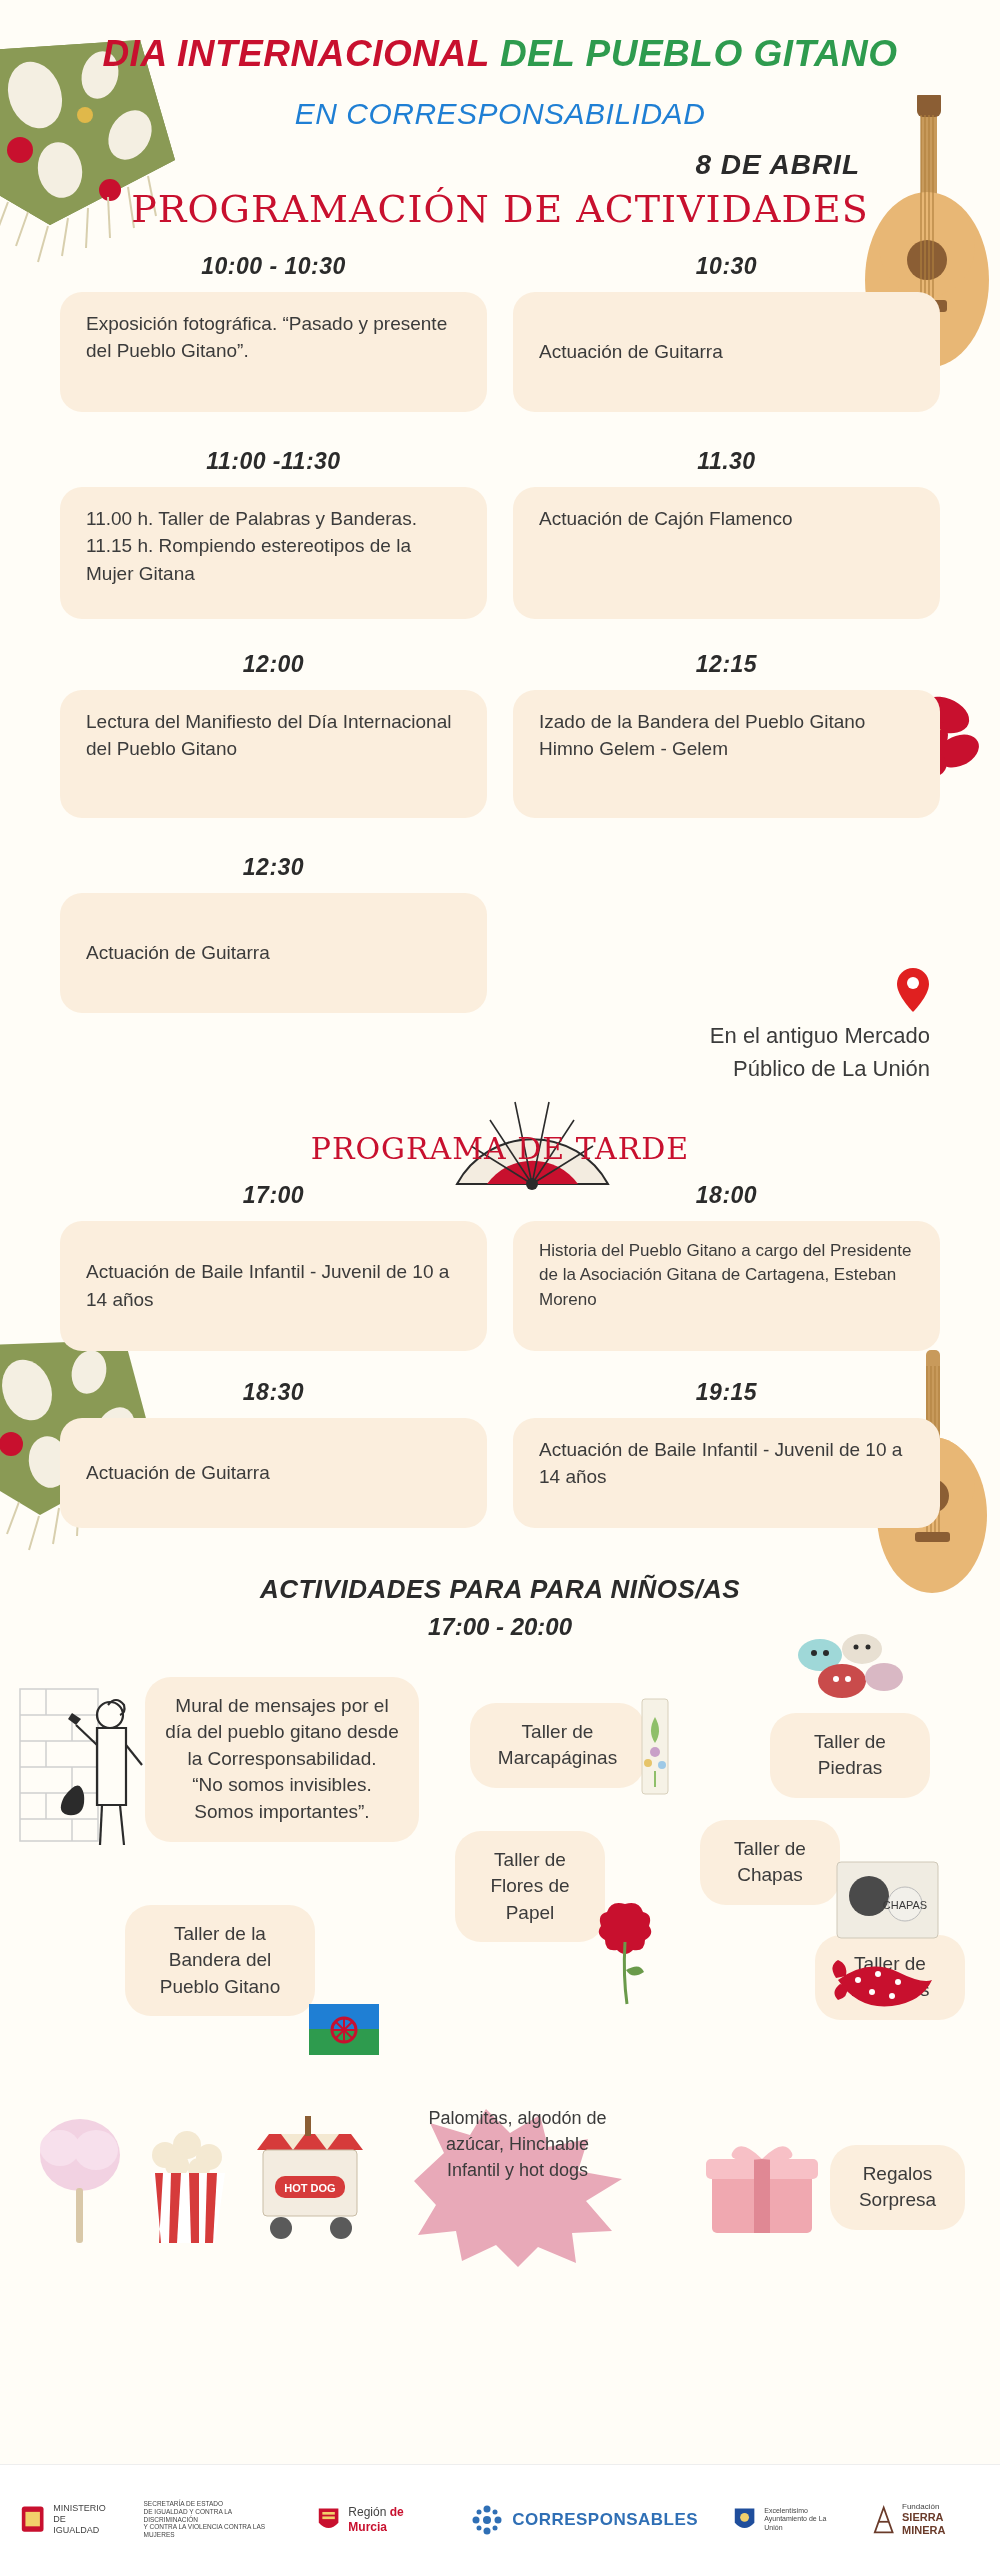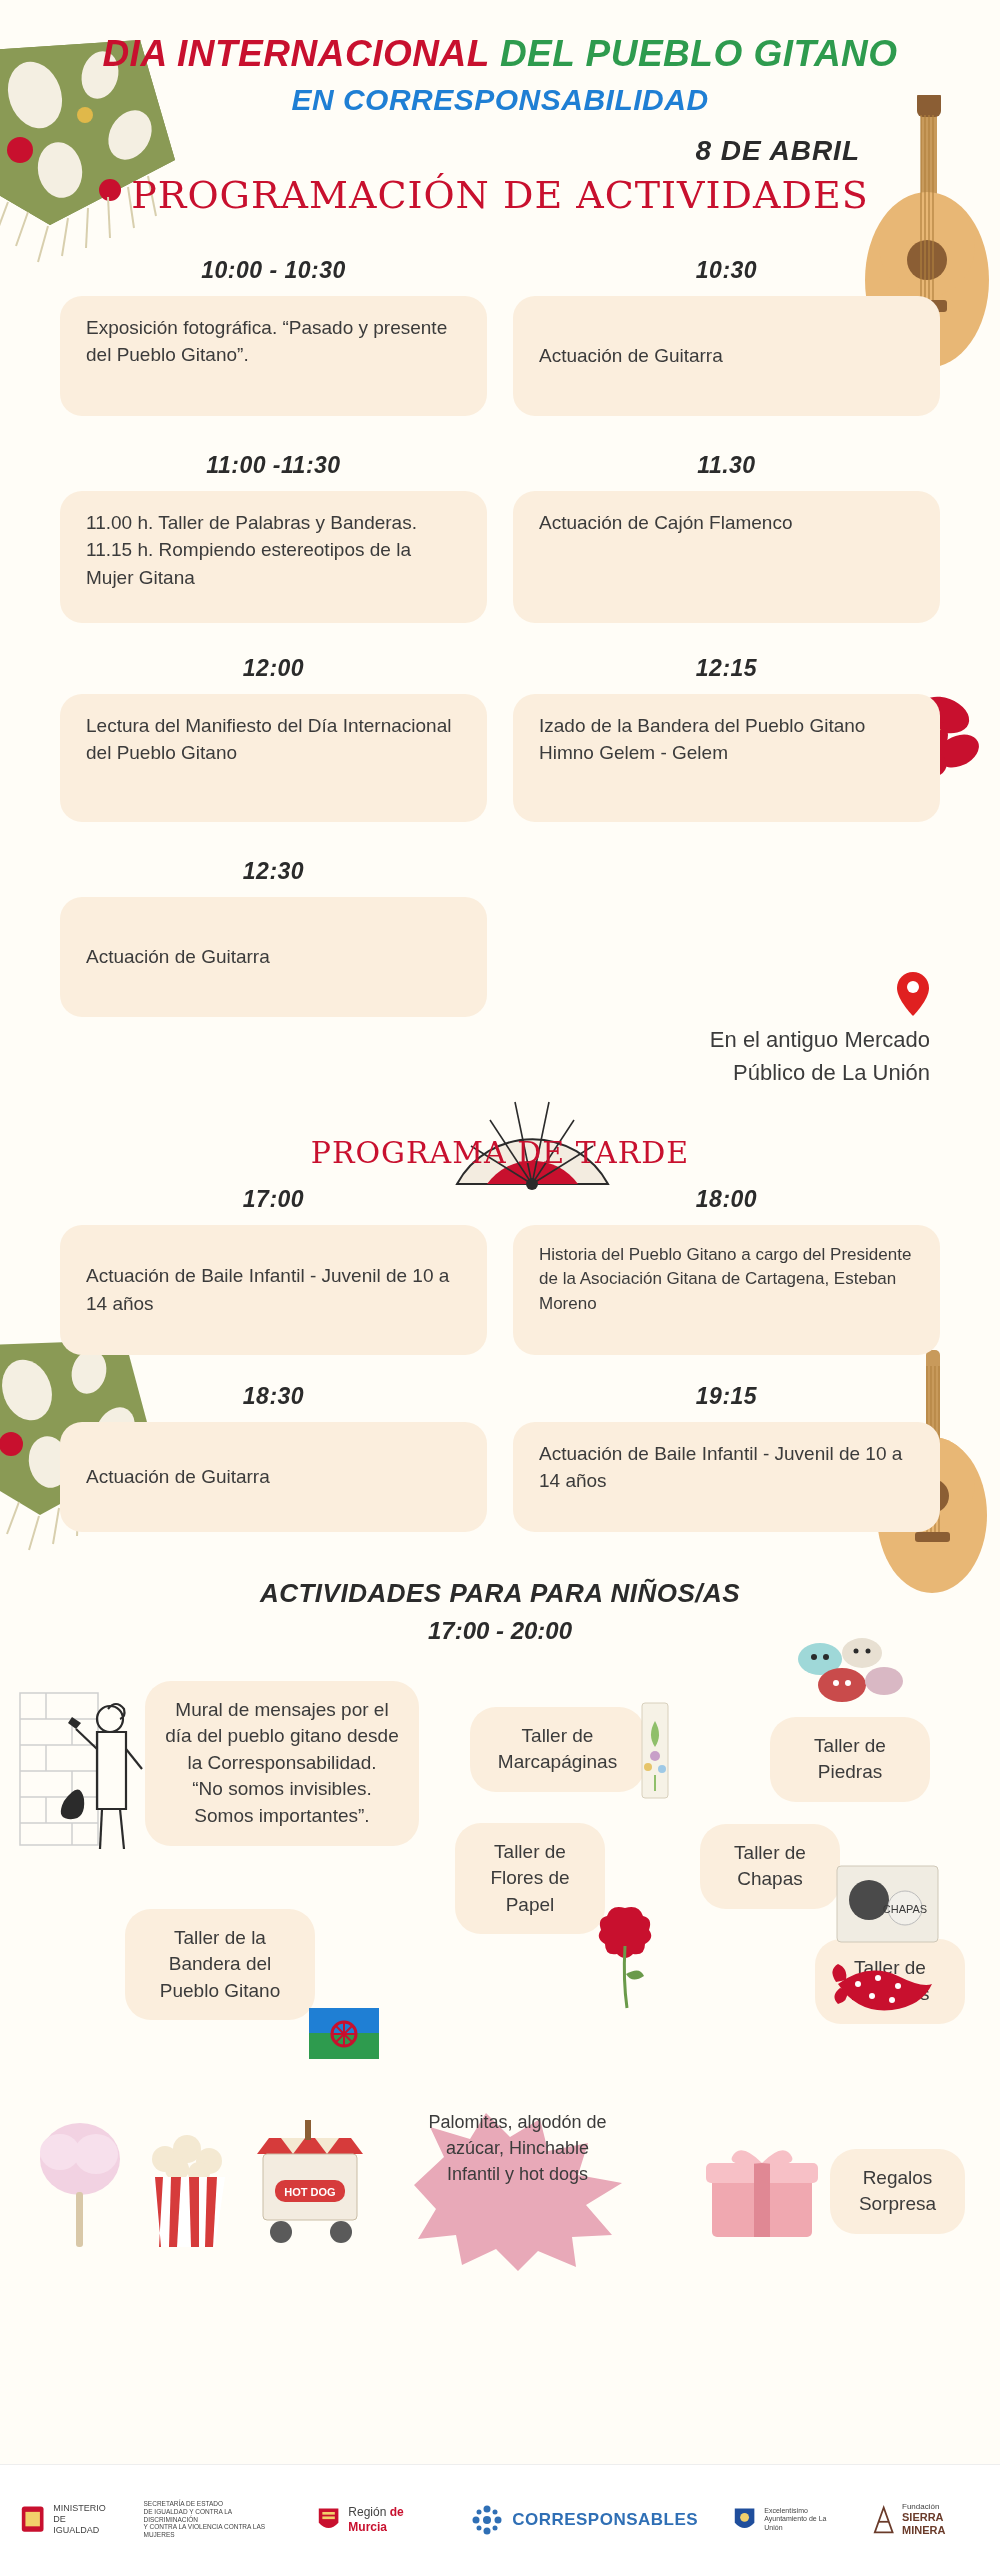--- a/index.html
+++ b/index.html
@@ -12,30 +12,30 @@
     position:relative;
     overflow-x:hidden;
   }
   .poster { position:relative; width:1000px; min-height:2574px; background:#fffdf7; overflow:hidden; }
 
   
   .header { padding-top:34px; text-align:center; position:relative; z-index:5; }
   .title-line1 { font-size:37px; font-weight:bold; font-style:italic; letter-spacing:0.5px; line-height:1.1; }
   .t-red { color:#c8102e; }
   .t-green { color:#2e9b4e; }
-  .title-line2 { font-size:30px; font-weight:bold; font-style:italic; color:#1f7fd4; margin-top:8px; letter-spacing:0.5px; }
+  .title-line2 { font-size:30px; font-weight:normal; font-style:italic; color:#1f7fd4; margin-top:22px; letter-spacing:0.5px; }
   .date-line { font-size:28px; font-weight:bold; font-style:italic; color:#2b2b2b; text-align:right; padding-right:140px; margin-top:18px; letter-spacing:1px; }
   .prog-title { font-size:38px; color:#c8102e; text-align:center; margin-top:6px; letter-spacing:1px; font-family:"DejaVu Serif", serif; }
 
   
   .block { background:#fbeedd; border-radius:22px; padding:18px 26px; }
   .time { font-weight:bold; font-style:italic; font-size:23px; color:#2b2b2b; text-align:center; margin-bottom:12px; letter-spacing:0.5px; }
   .desc { font-size:19px; line-height:1.45; color:#3b3b3b; }
 
-  .row { display:flex; gap:26px; padding:0 60px; margin-top:40px; position:relative; z-index:4; }
+  .row { display:flex; gap:26px; padding:0 60px; margin-top:22px; position:relative; z-index:4; }
   .col { flex:1; }
 
   
   .r1 .block { min-height:120px; }
   .r1 .col-right .block { display:flex; align-items:center; }
   .r1 .col-right .desc { width:100%; }
 
   
   .location-wrap { display:flex; justify-content:flex-end; padding:0 70px; margin-top:-46px; position:relative; z-index:6; }
   .location { text-align:right; font-size:22px; line-height:1.5; color:#3b3b3b; }
@@ -427,21 +427,21 @@
     </div>
 
     <div class="bubble" style="left:470px; top:48px; width:175px;">
       <span>Taller de Marcapáginas</span>
     </div>
 
     <div class="bubble" style="left:770px; top:58px; width:160px;">
       <span>Taller de Piedras</span>
     </div>
 
-    <div class="bubble" style="left:455px; top:164px; width:150px;">
+    <div class="bubble" style="left:455px; top:176px; width:150px;">
       <span>Taller de Flores de Papel</span>
     </div>
 
     <div class="bubble" style="left:700px; top:165px; width:140px;">
       <span>Taller de Chapas</span>
     </div>
 
     <div class="bubble" style="left:125px; top:250px; width:190px;">
       <span>Taller de la Bandera del Pueblo Gitano</span>
     </div>

